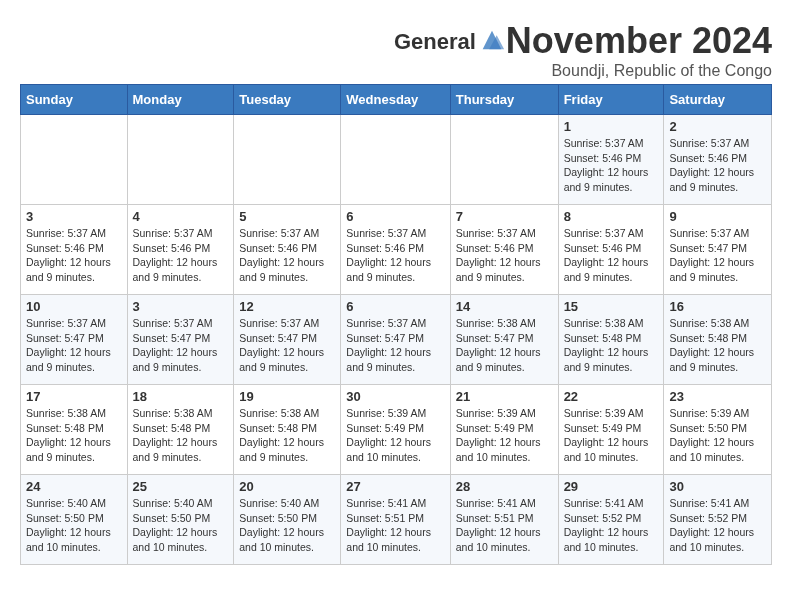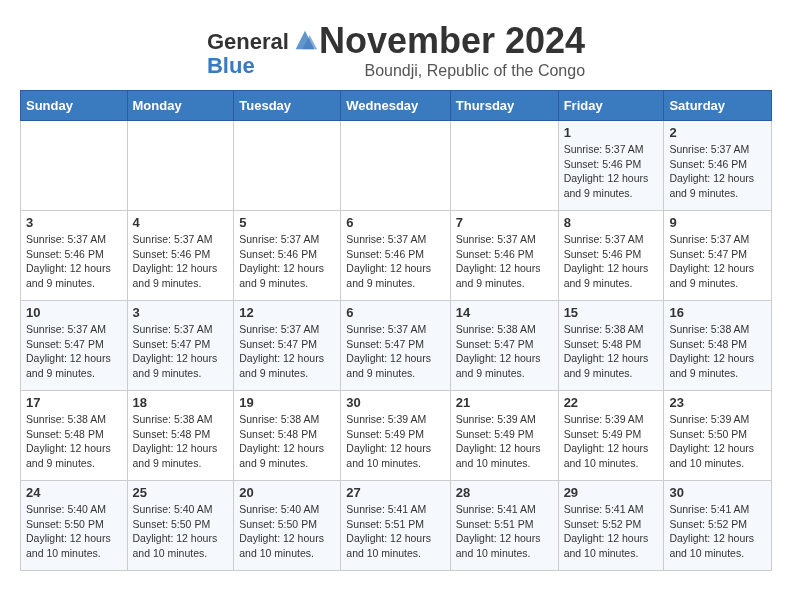--- a/index.html
+++ b/index.html
@@ -5,23 +5,23 @@
     * { box-sizing: border-box; margin: 0; padding: 0; }
     body {
       font-family: Arial, sans-serif;
       background: #fff;
       width: 792px;
       min-height: 612px;
       padding: 20px;
     }
     .header-area {
       display: flex;
-      justify-content: center;
+      justify-content: flex-end;
       align-items: flex-start;
-      margin-bottom: 10px;
+      margin-bottom: 4px;
     }
     .logo {
       display: flex;
       align-items: center;
       margin-top: 10px;
     }
     .logo-text {
       font-size: 22px;
       font-weight: bold;
       color: #333;
@@ -98,21 +98,20 @@
 <div class="header-area">
   <div class="logo">
     <div>
       <div style="display:flex;align-items:center;">
         <span class="logo-text">General</span>
         <svg class="logo-icon" viewBox="0 0 30 30" xmlns="http://www.w3.org/2000/svg">
           <polygon points="5,25 15,5 25,25" fill="#3a7abf" opacity="0.8"></polygon>
           <polygon points="12,25 20,10 28,25" fill="#3a7abf" opacity="0.6"></polygon>
         </svg>
       </div>
-      <div class="logo-text" style="color:#3a7abf;">Blue</div>
     </div>
   </div>
   <div class="title-area">
     <div class="month-title">November 2024</div>
     <div class="location-title">Boundji, Republic of the Congo</div>
   </div>
 </div>
 
 <table>
   <thead>

